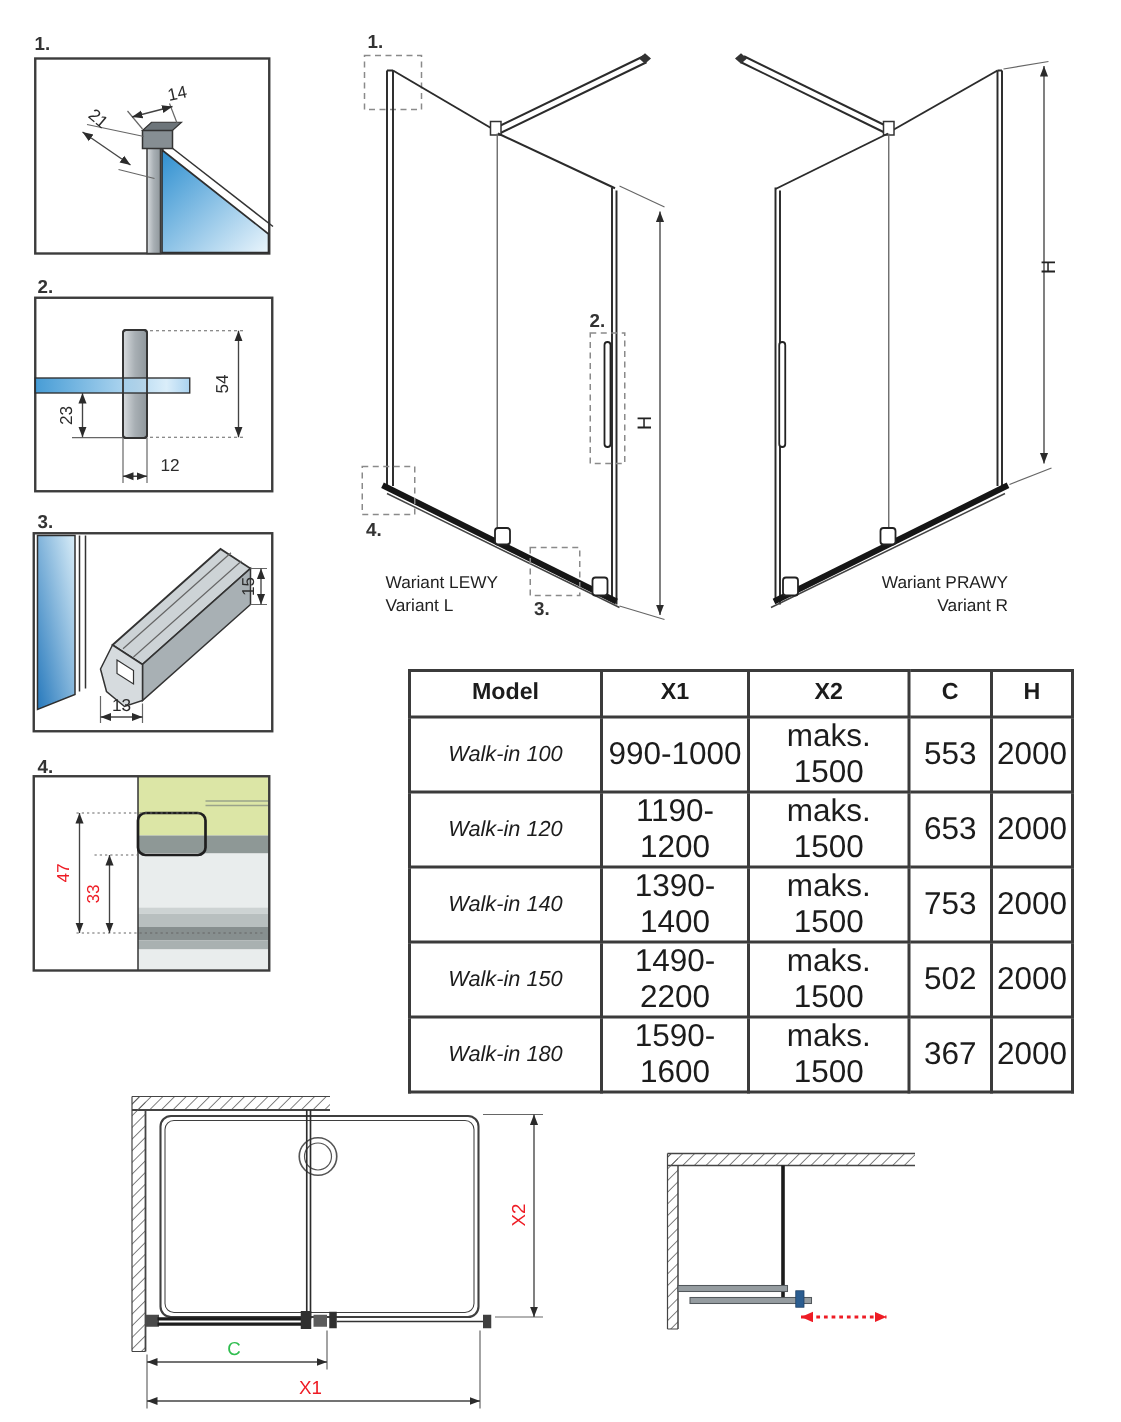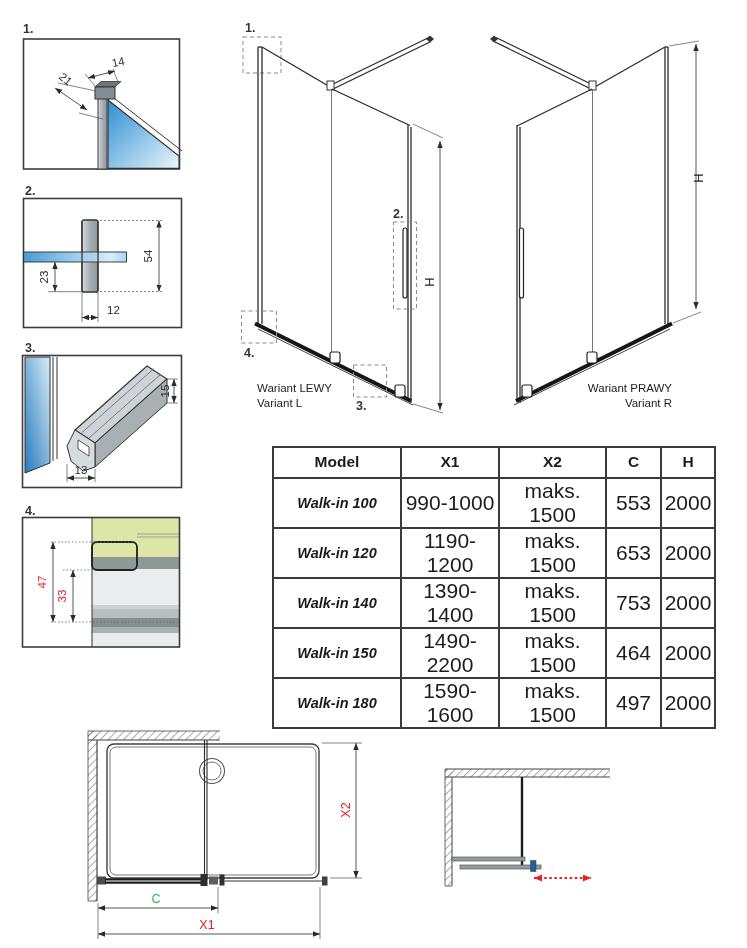--- a/index.html
+++ b/index.html
@@ -15,21 +15,21 @@
   .frame{fill:none;stroke:#3c3c3c;stroke-width:1.6;}
   .dash{fill:none;stroke:#8a8a8a;stroke-width:1;stroke-dasharray:4 3;}
   .dln{stroke:#444;stroke-width:0.9;fill:none;}
   .ext{stroke:#666;stroke-width:0.8;fill:none;}
   .thin{stroke:#333;stroke-width:1;fill:none;}
   .draw{stroke:#2b2b2b;stroke-width:1.3;fill:none;}
   .spec-table{position:absolute;left:272px;top:446px;width:442px;border-collapse:collapse;table-layout:fixed;background:#fff;border-radius:29px;}
   .spec-table th,.spec-table td{border:2px solid #3b3b3b;height:28.5px;text-align:center;vertical-align:middle;
       padding:0;font-size:21px;color:#1c1c1c;}
   .spec-table th{font-weight:bold;font-size:15.5px;}
-  .spec-table td.model{font-weight:bold;font-style:italic;font-size:14.5px;}
+  .spec-table td.model{font-weight:normal;font-style:italic;font-size:14.5px;}
   .c-red{color:var(--accent-red);}
   .c-green{color:var(--accent-green);}
 </style>
 </head>
 <body>
 
 <div id="page">
 
   <svg width="0" height="0" style="position:absolute" aria-hidden="true">
     <defs>
@@ -243,28 +243,28 @@
           <td class="model">Walk-in 140</td>
           <td>1390-1400</td>
           <td>maks. 1500</td>
           <td>753</td>
           <td>2000</td>
         </tr>
       <tr>
           <td class="model">Walk-in 150</td>
           <td>1490-2200</td>
           <td>maks. 1500</td>
-          <td>464</td>
+          <td>502</td>
           <td>2000</td>
         </tr>
       <tr>
           <td class="model">Walk-in 180</td>
           <td>1590-1600</td>
           <td>maks. 1500</td>
-          <td>497</td>
+          <td>367</td>
           <td>2000</td>
         </tr>
     </tbody>
   </table>
 
   <svg class="abs" style="left:55px;top:722px" width="320" height="226">
     <rect x="33" y="9" width="132" height="9" fill="url(#hatch)"></rect>
     <line x1="33" y1="9" x2="165" y2="9" stroke="#444" stroke-width="0.8"></line>
     <line x1="33" y1="18" x2="165" y2="18" stroke="#444" stroke-width="1.2"></line>
     <rect x="33" y="9" width="9" height="170" fill="url(#hatch)"></rect>

